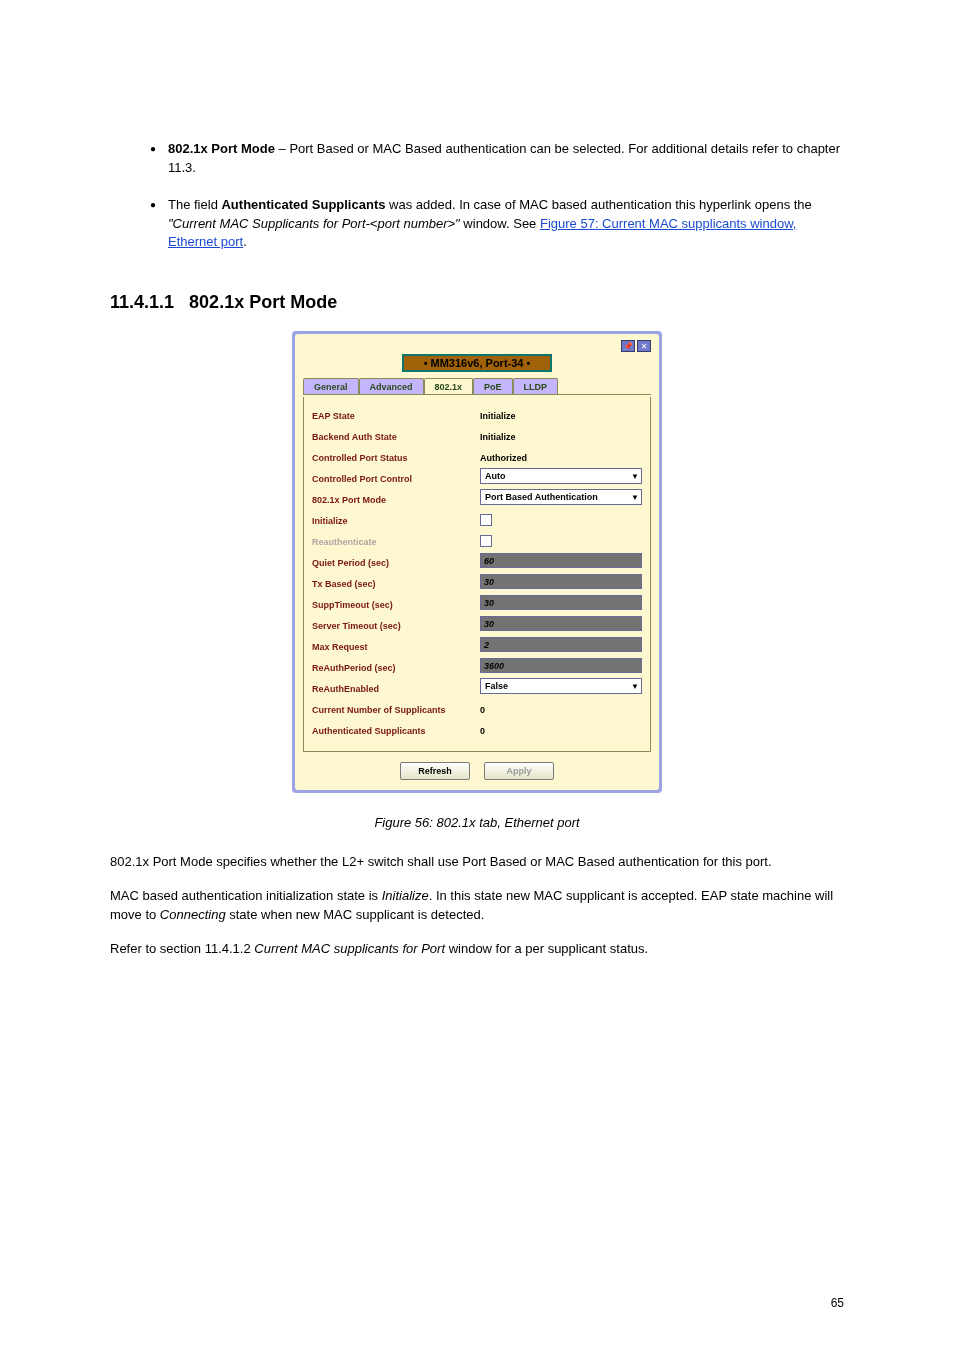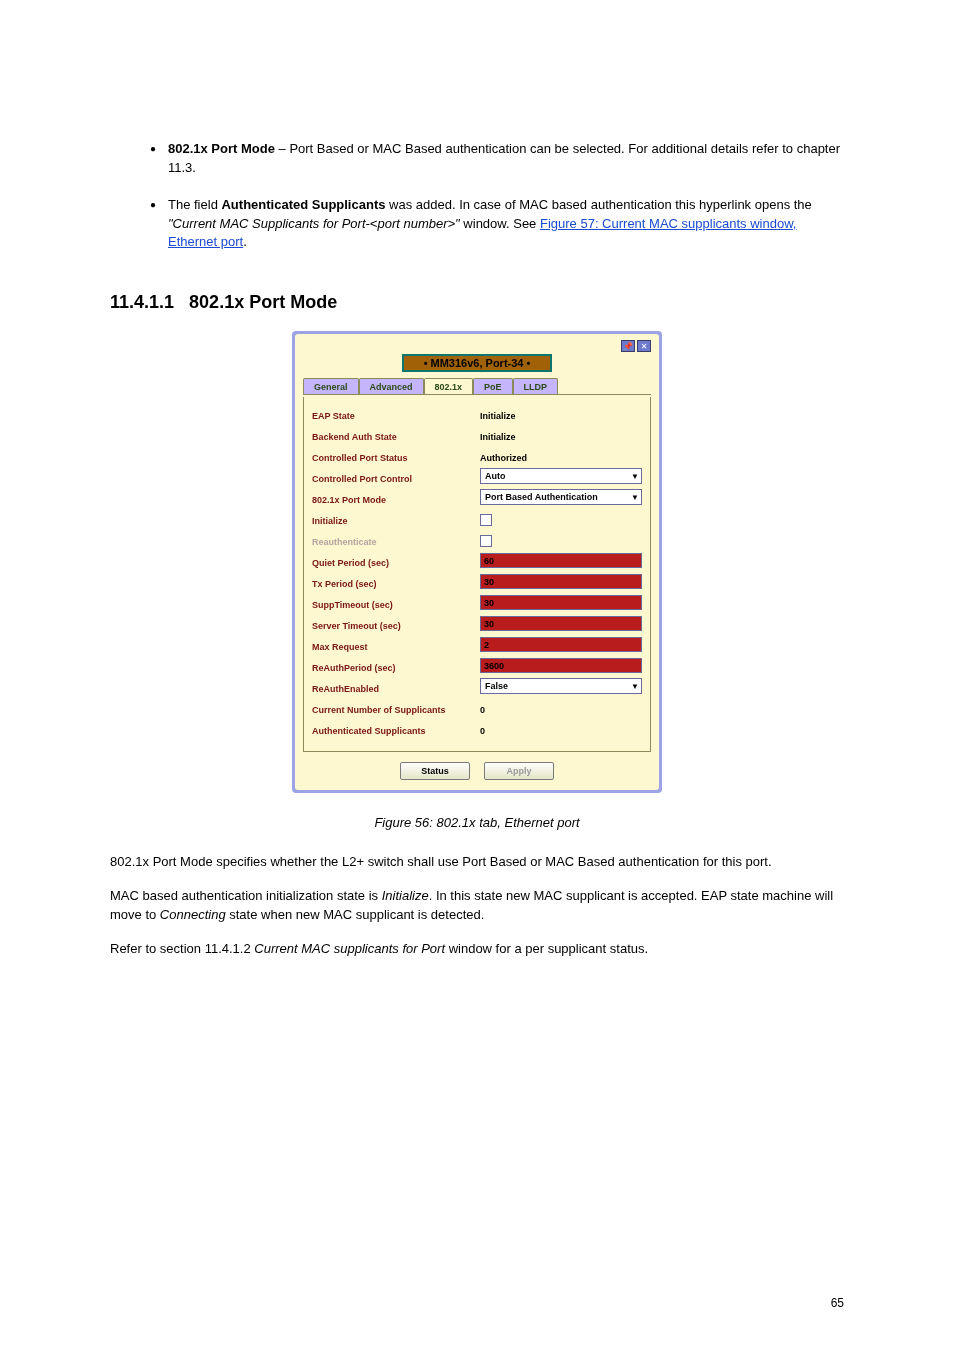--- a/index.html
+++ b/index.html
@@ -123,25 +123,26 @@
   .lbl.disabled { color: #b7a2a2; }
   .val {
     font-weight: bold;
     font-size: 9px;
     color: #000;
   }
   .input {
     flex: 1;
     height: 15px;
     border: 1px solid #6a6a9a;
-    background: #b91c1c;
+    background: #737373;
     padding: 0 3px;
     font-size: 9px;
     font-weight: bold;
     font-family: inherit;
+    font-style: italic;
   }
   .select {
     flex: 1;
     height: 16px;
     border: 1px solid #6a6a9a;
     background: #fff;
     display: flex;
     align-items: center;
     justify-content: space-between;
     padding: 0 2px 0 4px;
@@ -265,21 +266,21 @@
           </div>
         <div class="row">
             <div class="lbl disabled">Reauthenticate</div>
             <div class="chk"></div>
           </div>
         <div class="row">
             <div class="lbl">Quiet Period (sec)</div>
             <input class="input" value="60" style="">
           </div>
         <div class="row">
-            <div class="lbl">Tx Period (sec)</div>
+            <div class="lbl">Tx Based (sec)</div>
             <input class="input" value="30" style="">
           </div>
         <div class="row">
             <div class="lbl">SuppTimeout (sec)</div>
             <input class="input" value="30" style="">
           </div>
         <div class="row">
             <div class="lbl">Server Timeout (sec)</div>
             <input class="input" value="30" style="">
           </div>
@@ -301,21 +302,21 @@
         <div class="row">
             <div class="lbl">Current Number of Supplicants</div>
             <div class="val">0</div>
           </div>
         <div class="row">
             <div class="lbl">Authenticated Supplicants</div>
             <div class="val">0</div>
           </div>
       </div>
       <div class="btnrow">
-        <div class="btn">Status</div>
+        <div class="btn">Refresh</div>
         <div class="btn disabled">Apply</div>
       </div>
     </div>
   </div>
 
   <div class="caption">Figure 56: 802.1x tab, Ethernet port</div>
 
   <div class="para">802.1x Port Mode specifies whether the L2+ switch shall use Port Based or MAC Based authentication for this port.</div>
 
   <div class="para">

